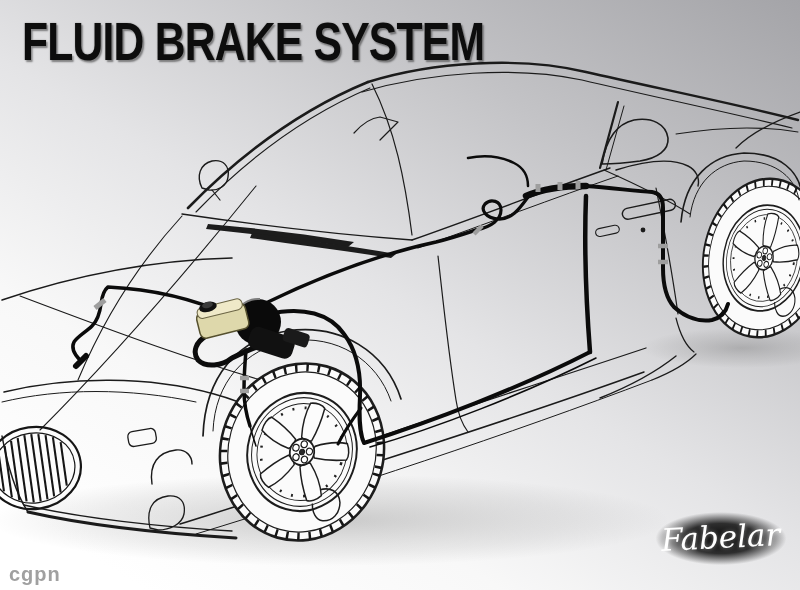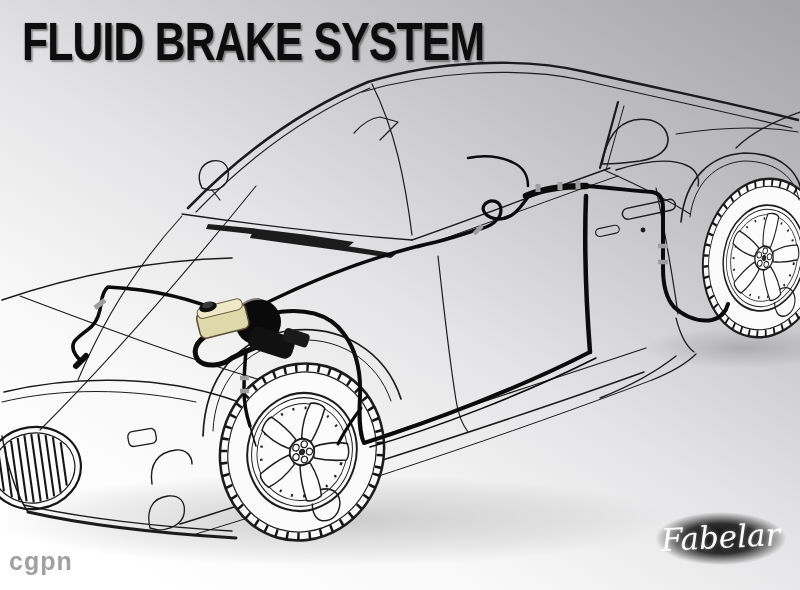--- a/index.html
+++ b/index.html
@@ -9,22 +9,22 @@
   }
   .stage svg{position:absolute;left:0;top:0;}
   .title{
     position:absolute;left:22px;top:10px;z-index:5;
     font-size:54px;font-weight:bold;letter-spacing:-1px;white-space:nowrap;
     color:#0d0d0d;
     transform:scaleX(.79);transform-origin:0 0;
     text-shadow:0 0 2px #9a9a9a, 2px 2px 2px rgba(0,0,0,.45);
   }
   .credit{
-    position:absolute;left:9px;bottom:14px;z-index:5;
-    font-size:25px;font-weight:bold;letter-spacing:1px;color:#a0a0a0;
+    position:absolute;left:9px;bottom:4px;z-index:5;
+    font-size:20px;font-weight:bold;letter-spacing:1px;color:#a0a0a0;
   }
   .logo{
     position:absolute;left:636px;top:498px;width:170px;height:78px;z-index:5;
     display:flex;align-items:center;justify-content:center;
   }
   .logo .glow{
     position:absolute;left:0;top:0;right:0;bottom:0;
     background:radial-gradient(ellipse 52% 46% at 50% 52%,
       rgba(0,0,0,.96) 0%, rgba(5,5,5,.82) 42%, rgba(10,10,10,0) 74%);
   }

